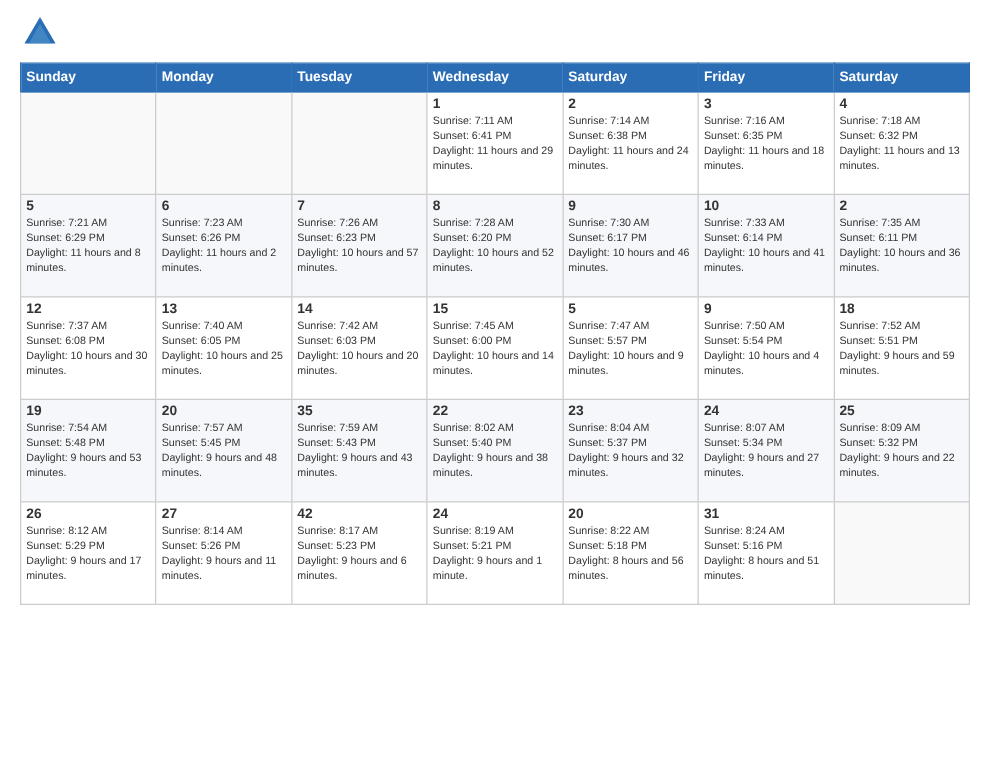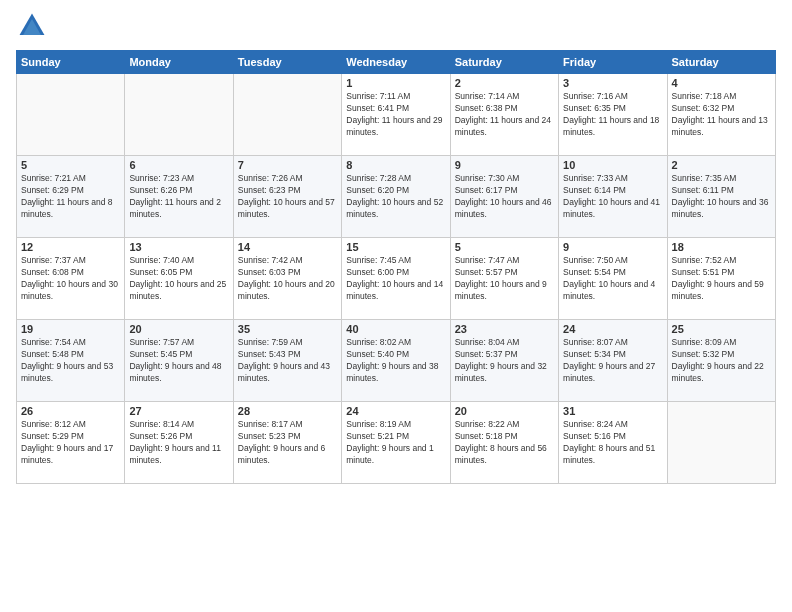--- a/index.html
+++ b/index.html
@@ -222,21 +222,21 @@
           </td>
           <td>
             <div class="day-number">20</div>
             <div class="day-info">Sunrise: 7:57 AM<br>Sunset: 5:45 PM<br>Daylight: 9 hours and 48 minutes.</div>
           </td>
           <td>
             <div class="day-number">35</div>
             <div class="day-info">Sunrise: 7:59 AM<br>Sunset: 5:43 PM<br>Daylight: 9 hours and 43 minutes.</div>
           </td>
           <td>
-            <div class="day-number">40</div>
+            <div class="day-number">22</div>
             <div class="day-info">Sunrise: 8:02 AM<br>Sunset: 5:40 PM<br>Daylight: 9 hours and 38 minutes.</div>
           </td>
           <td>
             <div class="day-number">23</div>
             <div class="day-info">Sunrise: 8:04 AM<br>Sunset: 5:37 PM<br>Daylight: 9 hours and 32 minutes.</div>
           </td>
           <td>
             <div class="day-number">24</div>
             <div class="day-info">Sunrise: 8:07 AM<br>Sunset: 5:34 PM<br>Daylight: 9 hours and 27 minutes.</div>
           </td>
@@ -248,21 +248,21 @@
         <tr>
           <td>
             <div class="day-number">26</div>
             <div class="day-info">Sunrise: 8:12 AM<br>Sunset: 5:29 PM<br>Daylight: 9 hours and 17 minutes.</div>
           </td>
           <td>
             <div class="day-number">27</div>
             <div class="day-info">Sunrise: 8:14 AM<br>Sunset: 5:26 PM<br>Daylight: 9 hours and 11 minutes.</div>
           </td>
           <td>
-            <div class="day-number">28</div>
+            <div class="day-number">42</div>
             <div class="day-info">Sunrise: 8:17 AM<br>Sunset: 5:23 PM<br>Daylight: 9 hours and 6 minutes.</div>
           </td>
           <td>
             <div class="day-number">24</div>
             <div class="day-info">Sunrise: 8:19 AM<br>Sunset: 5:21 PM<br>Daylight: 9 hours and 1 minute.</div>
           </td>
           <td>
             <div class="day-number">20</div>
             <div class="day-info">Sunrise: 8:22 AM<br>Sunset: 5:18 PM<br>Daylight: 8 hours and 56 minutes.</div>
           </td>

